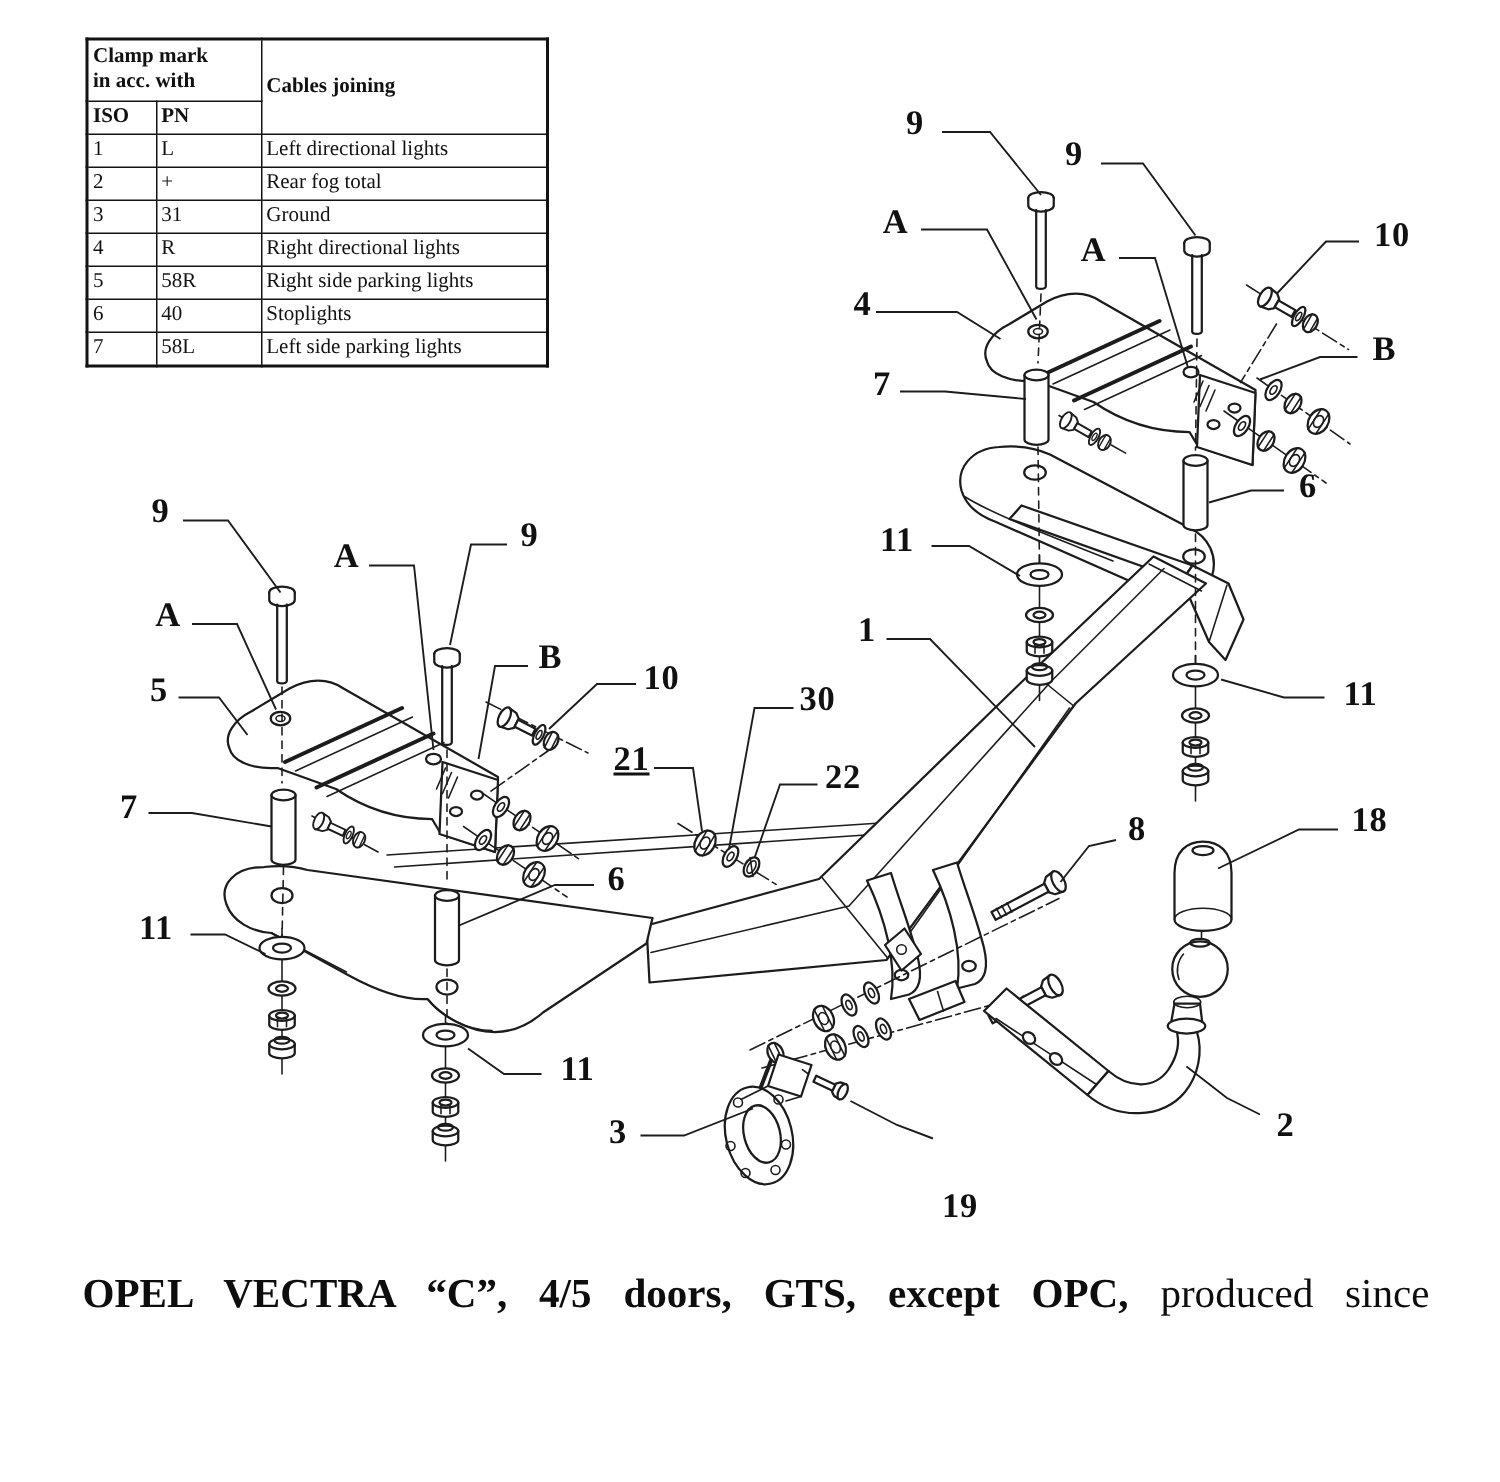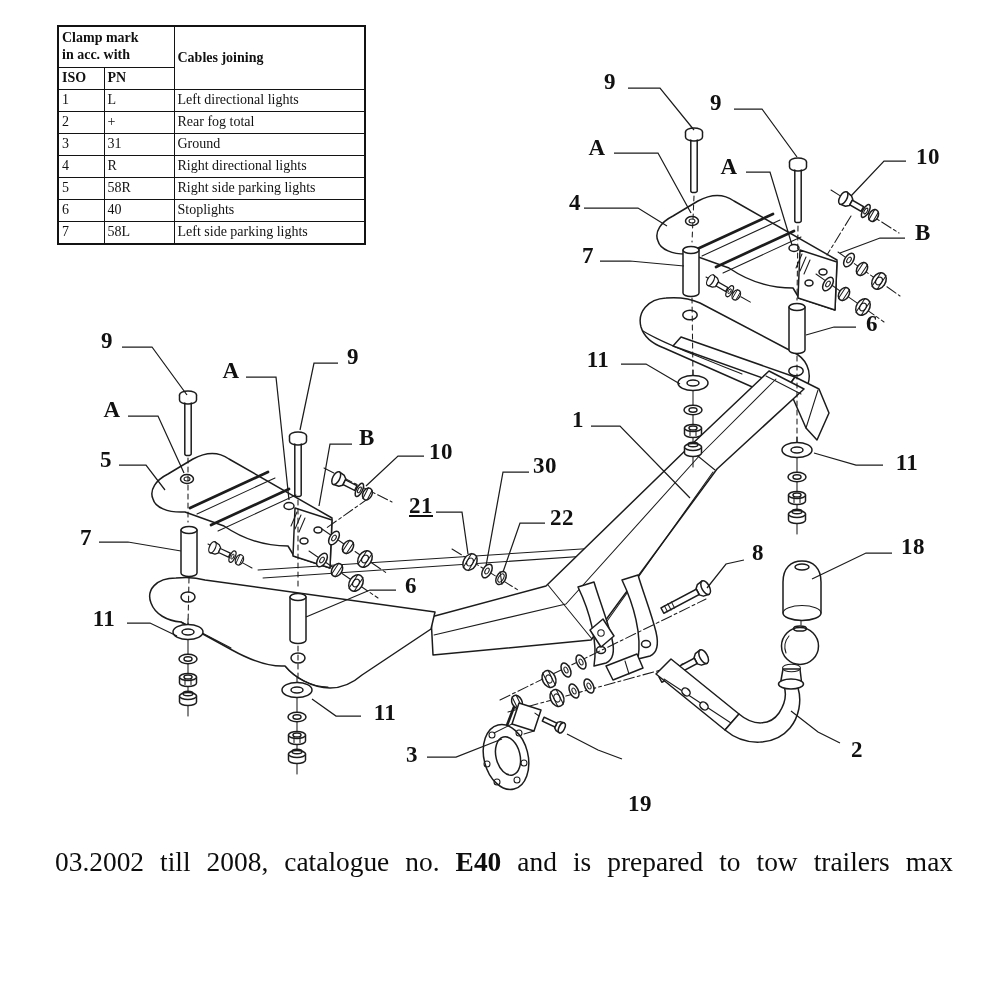--- a/index.html
+++ b/index.html
@@ -406,15 +406,15 @@
         </tr>
         <tr>
           <td class="c">7</td>
           <td class="c">58L</td>
           <td>Left side parking lights</td>
         </tr>
       </tbody>
   </table>
 
   <div id="footer">
-      <div class="fline just"><span>03.2002 till 2008, catalogue no. </span><span class="seg-b">E40</span><span> and is prepared to tow trailers max</span></div>
+      <div class="fline just"><span class="seg-b">OPEL VECTRA “C”, 4/5 doors, GTS, except OPC,</span><span> produced since</span></div>
     </div>
 </div>
 
 </body></html>

